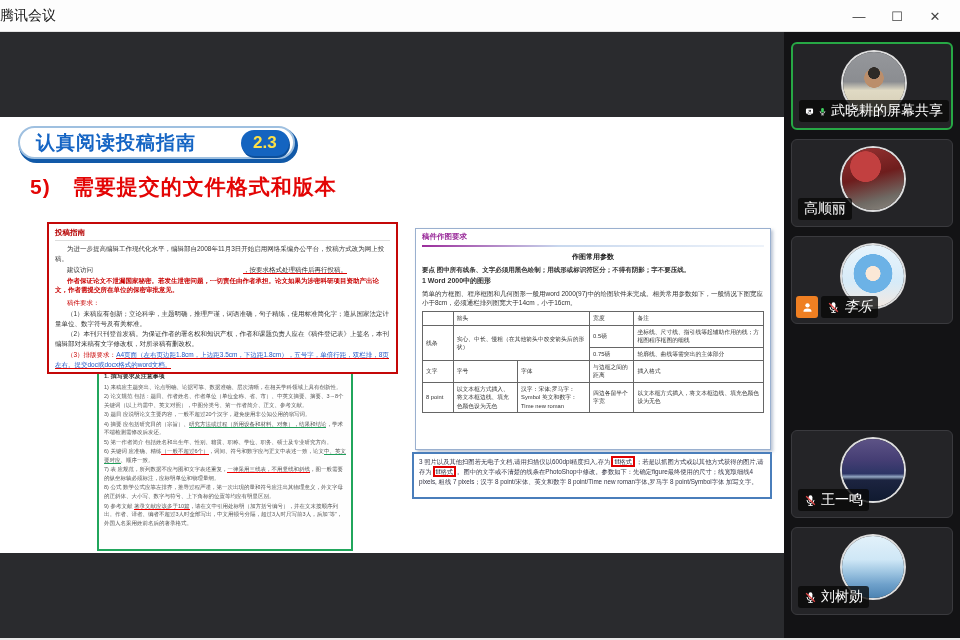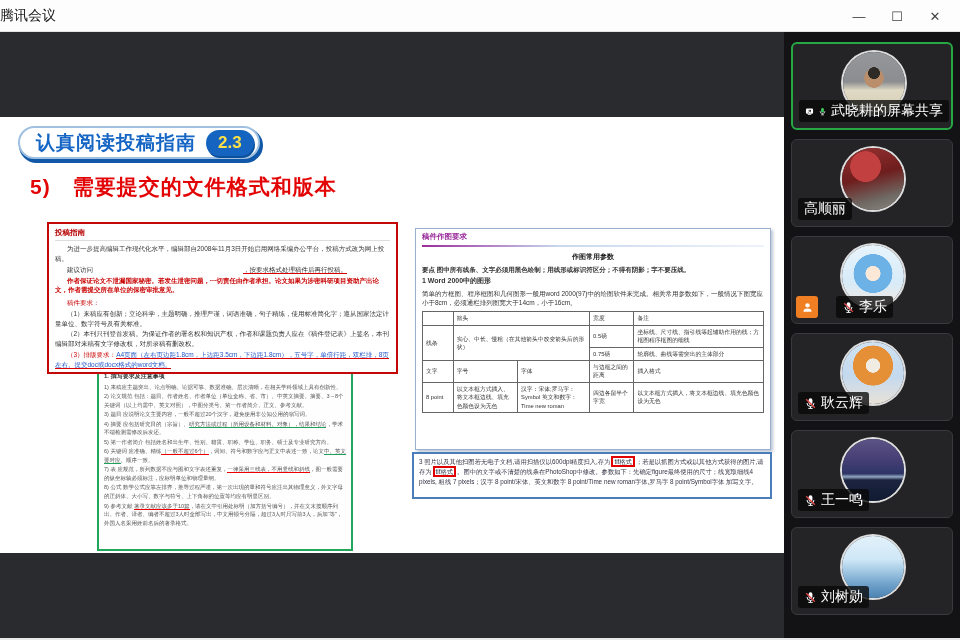--- a/index.html
+++ b/index.html
@@ -16,21 +16,21 @@
     color:#444; font-size:13px; cursor:default; }
   .bottom-frame { position:absolute; left:0; top:638px; width:960px; height:2px;
     background:#e9e9e9; z-index:60; }
 
   
   .stage { position:absolute; left:0; top:32px; width:784px; height:608px; background:#2a2b2e; }
   .slide { position:absolute; left:0; top:85px; width:784px; height:436px; background:#ffffff; }
 
   .pill { position:absolute; left:18px; top:9px; height:33px; display:flex; align-items:center;
     background:#fff; border:2px solid #9fc0e0; border-radius:20px; padding:0 4px 0 16px;
-    box-shadow:2px 3px 0 1px #1159a8; }
+    box-shadow:2px 3px 0 1px #1159a8;gap:35px; }
   .pill-title { color:#1565c4; font-weight:bold; font-size:19px; letter-spacing:1px; }
   .pill-badge { margin-left:10px; background:#1464c0; color:#fde047; font-weight:bold; font-size:17px;
     border-radius:15px; padding:3px 12px; box-shadow:1px 2px 0 #0c4f9b; }
 
   .slide-heading { position:absolute; left:30px; top:56px; color:#e30505; font-weight:bold;
     font-size:21px; letter-spacing:1px; }
 
   
   .doc-red { position:absolute; left:47px; top:105px; width:351px; height:152px;
     background:#fff; border:2px solid #c40808; z-index:3; padding:3px 6px 2px 6px;
@@ -93,21 +93,21 @@
       radial-gradient(circle at 50% 38%, #f0ece4 0 14%, #e58f37 15% 40%, transparent 41%),
       linear-gradient(180deg,#cfe2f2 0%,#c3d9ee 55%,#e9e2d8 100%); }
   .av5 { background:
       linear-gradient(180deg,#5d5386 0%,#453e74 34%,#2d3566 56%,#93a7c3 61%,#1c2440 66%,#101a30 100%); }
   .av6 { background:
       linear-gradient(180deg,#e2f1fa 0%,#cfe7f6 38%,#9fc6e2 58%,#6fa1cb 78%,#4c83b2 100%); }
 
   .tile-label { position:absolute; left:6px; bottom:6px; display:flex; align-items:center; gap:4px;
     background:rgba(8,8,8,.78); border-radius:3px; padding:2px 6px; max-width:150px; }
   .tile-label .name { color:#fff; font-size:14px; white-space:nowrap; }
-  .badge-row { position:absolute; left:4px; bottom:5px; display:flex; align-items:center; gap:18px; }
+  .badge-row { position:absolute; left:4px; bottom:5px; display:flex; align-items:center; gap:3px;font-style:italic; }
   .person-badge { width:22px; height:22px; background:#ef7f22; border-radius:3px;
     display:flex; align-items:center; justify-content:center; }
   .icon14 { width:13px; height:13px; display:block; }
 </style>
 </head>
 <body>
 
 <div class="titlebar">
   <span class="title">腾讯会议</span>
   <div class="win-controls">
@@ -248,56 +248,43 @@
           <path d="M5.5 11 a6.5 6.5 0 0 0 13 0" stroke="#fff" stroke-width="1.8" fill="none"></path>
           <line x1="12" y1="17.5" x2="12" y2="20.5" stroke="#fff" stroke-width="1.8"></line>
           <line x1="8" y1="21" x2="16" y2="21" stroke="#fff" stroke-width="1.8"></line>
           <line x1="4" y1="4" x2="20" y2="20" stroke="#e04545" stroke-width="2.4"></line>
         </svg>
         <span class="name">李乐</span>
       </span>
     </div>
   </div>
 
-  <div class="tile" style="top:301px">
-    <div class="avatar av4"></div>
+
+  <div class="tile" style="top:398px">
+    <div class="avatar av5"></div>
     <div class="tile-label">
       <svg class="icon14" viewBox="0 0 24 24">
         <rect x="8.5" y="2.5" width="7" height="12" rx="3.5" fill="#fff"></rect>
         <path d="M5.5 11 a6.5 6.5 0 0 0 13 0" stroke="#fff" stroke-width="1.8" fill="none"></path>
         <line x1="12" y1="17.5" x2="12" y2="20.5" stroke="#fff" stroke-width="1.8"></line>
         <line x1="8" y1="21" x2="16" y2="21" stroke="#fff" stroke-width="1.8"></line>
         <line x1="4" y1="4" x2="20" y2="20" stroke="#e04545" stroke-width="2.4"></line>
       </svg>
-      <span class="name">耿云辉</span>
-    </div>
-  </div>
-
-  <div class="tile" style="top:398px">
-    <div class="avatar av5"></div>
+      <span class="name">王一鸣</span>
+    </div>
+  </div>
+
+  <div class="tile" style="top:495px">
+    <div class="avatar av6"></div>
     <div class="tile-label">
       <svg class="icon14" viewBox="0 0 24 24">
         <rect x="8.5" y="2.5" width="7" height="12" rx="3.5" fill="#fff"></rect>
         <path d="M5.5 11 a6.5 6.5 0 0 0 13 0" stroke="#fff" stroke-width="1.8" fill="none"></path>
         <line x1="12" y1="17.5" x2="12" y2="20.5" stroke="#fff" stroke-width="1.8"></line>
         <line x1="8" y1="21" x2="16" y2="21" stroke="#fff" stroke-width="1.8"></line>
         <line x1="4" y1="4" x2="20" y2="20" stroke="#e04545" stroke-width="2.4"></line>
       </svg>
-      <span class="name">王一鸣</span>
-    </div>
-  </div>
-
-  <div class="tile" style="top:495px">
-    <div class="avatar av6"></div>
-    <div class="tile-label">
-      <svg class="icon14" viewBox="0 0 24 24">
-        <rect x="8.5" y="2.5" width="7" height="12" rx="3.5" fill="#fff"></rect>
-        <path d="M5.5 11 a6.5 6.5 0 0 0 13 0" stroke="#fff" stroke-width="1.8" fill="none"></path>
-        <line x1="12" y1="17.5" x2="12" y2="20.5" stroke="#fff" stroke-width="1.8"></line>
-        <line x1="8" y1="21" x2="16" y2="21" stroke="#fff" stroke-width="1.8"></line>
-        <line x1="4" y1="4" x2="20" y2="20" stroke="#e04545" stroke-width="2.4"></line>
-      </svg>
       <span class="name">刘树勋</span>
     </div>
   </div>
 </div>
 
 <div class="bottom-frame"></div>
 
 </body></html>

